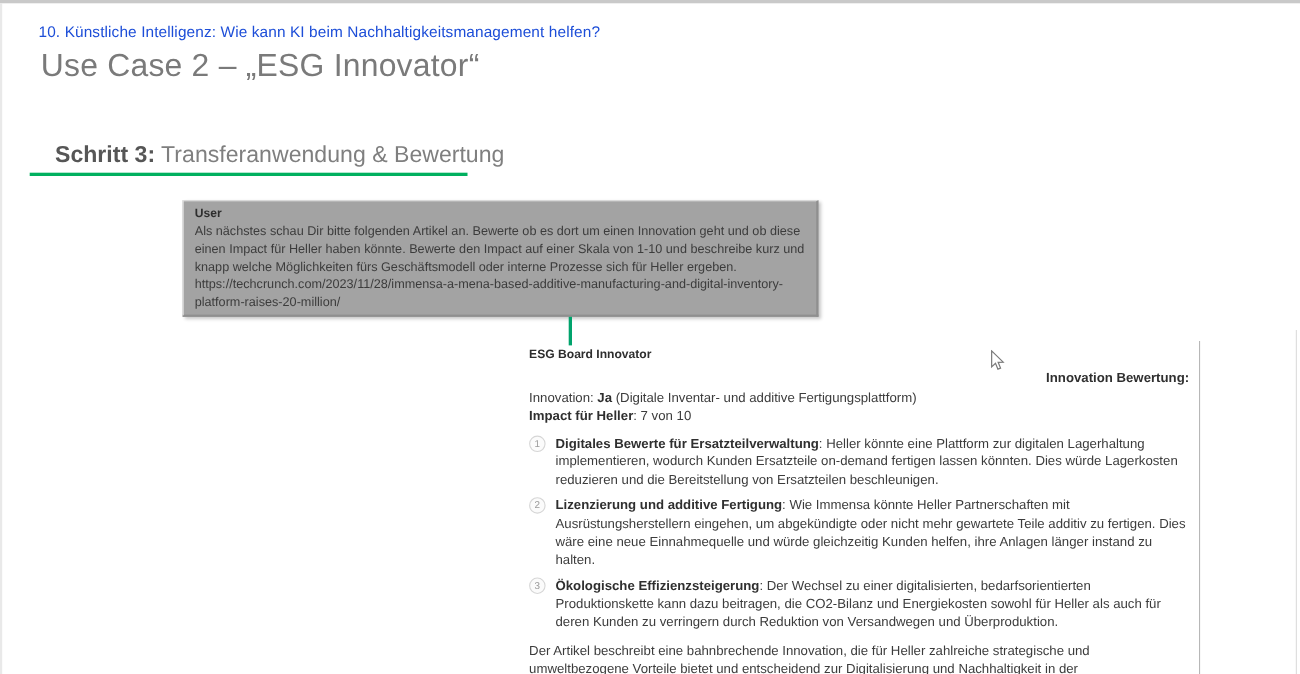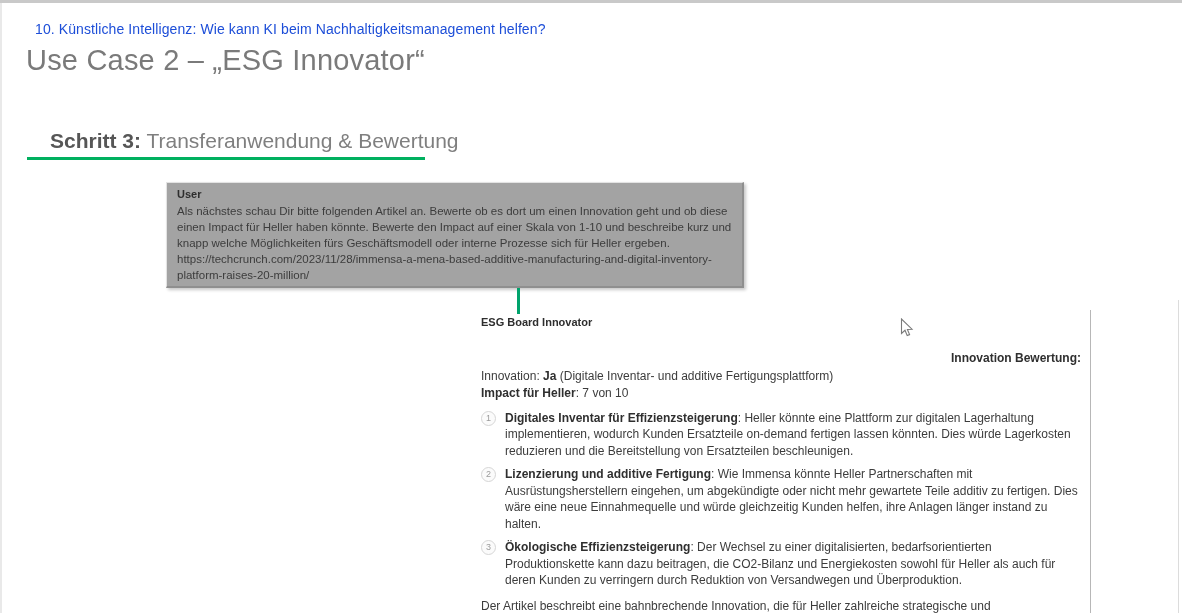--- a/index.html
+++ b/index.html
@@ -17,21 +17,21 @@
   }
   .left-edge {
     position: absolute; top: 3px; left: 0; width: 2px; height: 610px;
     background: #e9e9e9;
   }
   .kicker {
     position: absolute; left: 35px; top: 21px;
     font-size: 14px; color: #1d4ed8; letter-spacing: 0.1px;
   }
   .slide-title {
-    position: absolute; left: 26px; top: 44px;
+    position: absolute; left: 37px; top: 44px;
     font-size: 29px; color: #7a7a7a; letter-spacing: 0.2px;
   }
   .step-heading {
     position: absolute; left: 35px; top: 129px;
     font-size: 21px; color: #7f7f7f; margin-left: 15px;
   }
   .step-heading .step-label { font-weight: bold; color: #565656; }
   .step-underline {
     position: absolute; left: 27px; top: 157px; width: 398px; height: 3px;
     background: #00b05f;
@@ -52,21 +52,21 @@
     font-size: 11.5px; line-height: 16px; color: #3c3c3c;
   }
   .connector {
     position: absolute; left: 517px; top: 288px; width: 3px; height: 26px;
     background: #00a36c;
   }
   .response {
     position: absolute; left: 481px; top: 316px; width: 600px;
   }
   .response .role {
-    font-size: 11px; font-weight: bold; color: #2e2e2e; margin-bottom: 22px;
+    font-size: 11px; font-weight: bold; color: #2e2e2e; margin-bottom: 7px;
   }
   .resp-line { font-size: 12px; line-height: 17.5px; color: #3c3c3c; }
   .b { font-weight: bold; color: #2f2f2f; text-align: right; }
   .num-list { margin-top: 7px; }
   .num-item { display: flex; margin-bottom: 7px; }
   .num-badge {
     flex: 0 0 auto;
     width: 15px; height: 15px; margin: 1px 9px 0 0;
     border: 1px solid #d6d6d6; border-radius: 50%;
     background: #fbfbfb; color: #9b9b9b;
@@ -115,21 +115,21 @@
 
 <div class="response">
   <div class="role">ESG Board Innovator</div>
   <div class="resp-line b">Innovation Bewertung:</div>
   <div class="resp-line"><span>Innovation: </span><span class="b">Ja</span><span> (Digitale Inventar- und additive Fertigungsplattform)</span></div>
   <div class="resp-line"><span class="b">Impact für Heller</span><span>: 7 von 10</span></div>
 
   <div class="num-list">
     <div class="num-item">
       <div class="num-badge">1</div>
-      <div class="item-text"><span class="b">Digitales Inventar für Effizienzsteigerung</span><span>: Heller könnte eine Plattform zur digitalen Lagerhaltung implementieren, wodurch Kunden Ersatzteile on-demand fertigen lassen könnten. Dies würde Lagerkosten reduzieren und die Bereitstellung von Ersatzteilen beschleunigen.</span></div>
+      <div class="item-text"><span class="b">Digitales Bewerte für Ersatzteilverwaltung</span><span>: Heller könnte eine Plattform zur digitalen Lagerhaltung implementieren, wodurch Kunden Ersatzteile on-demand fertigen lassen könnten. Dies würde Lagerkosten reduzieren und die Bereitstellung von Ersatzteilen beschleunigen.</span></div>
     </div>
     <div class="num-item">
       <div class="num-badge">2</div>
       <div class="item-text"><span class="b">Lizenzierung und additive Fertigung</span><span>: Wie Immensa könnte Heller Partnerschaften mit Ausrüstungsherstellern eingehen, um abgekündigte oder nicht mehr gewartete Teile additiv zu fertigen. Dies wäre eine neue Einnahmequelle und würde gleichzeitig Kunden helfen, ihre Anlagen länger instand zu halten.</span></div>
     </div>
     <div class="num-item">
       <div class="num-badge">3</div>
       <div class="item-text"><span class="b">Ökologische Effizienzsteigerung</span><span>: Der Wechsel zu einer digitalisierten, bedarfsorientierten Produktionskette kann dazu beitragen, die CO2-Bilanz und Energiekosten sowohl für Heller als auch für deren Kunden zu verringern durch Reduktion von Versandwegen und Überproduktion.</span></div>
     </div>
   </div>

